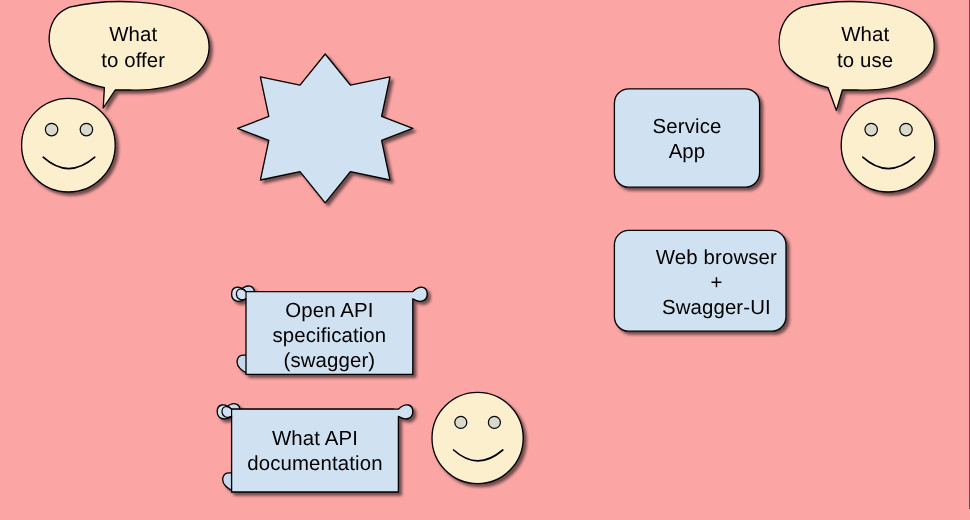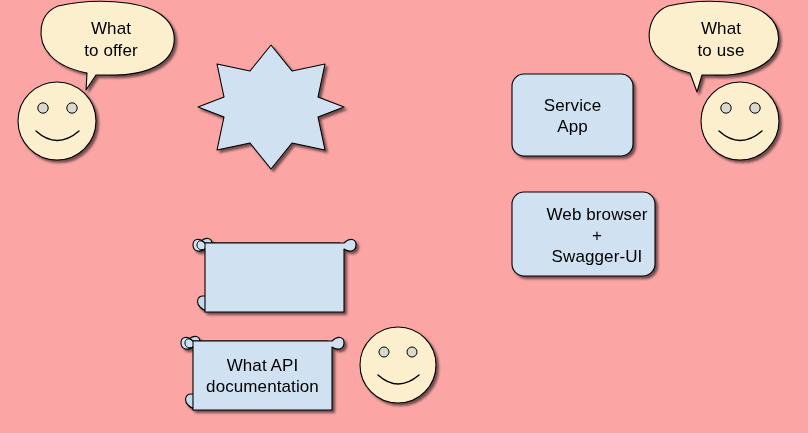--- a/index.html
+++ b/index.html
@@ -151,20 +151,23 @@
       <circle cx="726" cy="108" r="5.2" fill="#d9d9cc" stroke="#000000" stroke-width="1"></circle>
       <circle cx="755" cy="108" r="5.2" fill="#d9d9cc" stroke="#000000" stroke-width="1"></circle>
       <path d="M 719 131 Q 740 150 762 131" fill="none" stroke="#000000" stroke-width="1.4" stroke-linecap="round"></path>
     </g>
   </svg>
 
   <div class="shape-label bubble-label" style="left:46px; top:10px; width:130px; height:60px;">What
 to offer</div>
 
 
+  <div class="shape-label" style="left:206px; top:249px; width:137px; height:60px;">Open API
+specification
+(swagger)</div>
 
   <div class="shape-label" style="left:194px; top:354px; width:137px; height:44px;">What API
 documentation</div>
 
   <div class="shape-label" style="left:512px; top:94px; width:121px; height:44px;">Service
 App</div>
 
   <div class="shape-label" style="left:512px; top:202px; width:170px; height:66px;">Web browser
 +
 Swagger-UI</div>

